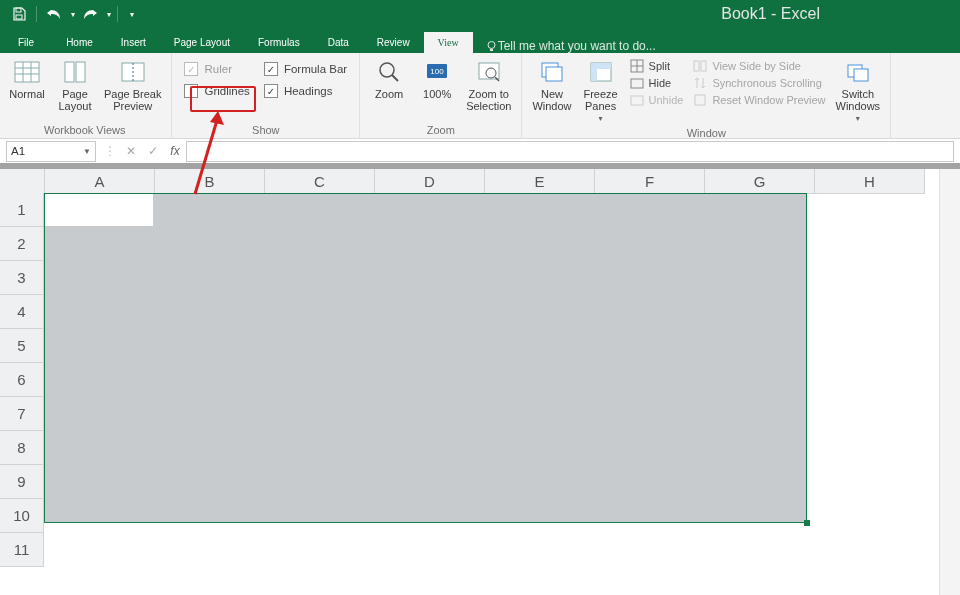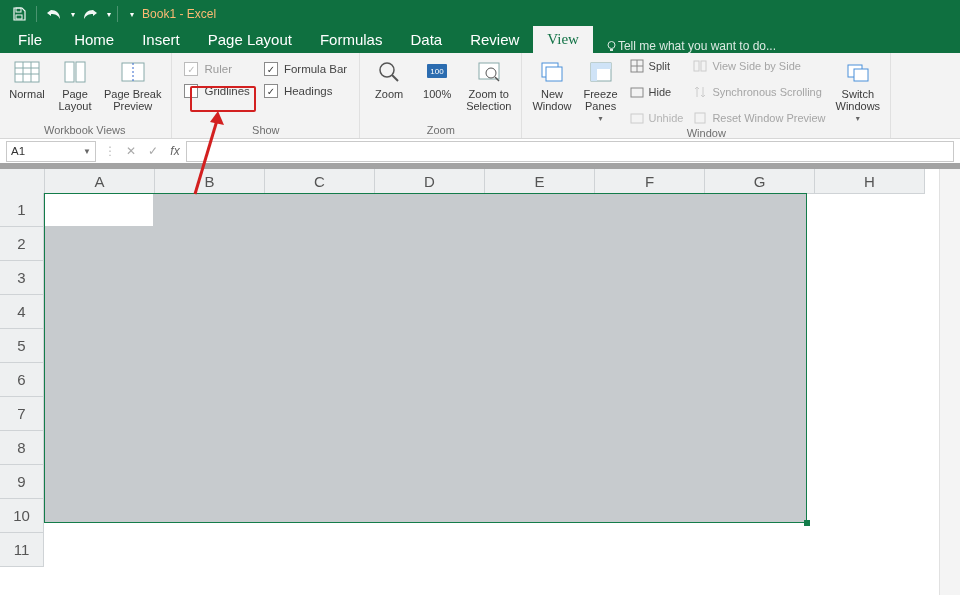--- a/index.html
+++ b/index.html
@@ -1,40 +1,40 @@
 <!DOCTYPE html>
 <html><head>
 <meta charset="utf-8">
 <style>
 html,body{margin:0;padding:0;font-family:"Segoe UI",Arial,sans-serif;font-size:12px;color:#444;background:#fff;width:960px;height:595px;overflow:hidden}
 .titlebar{height:28px;background:#0f7040;display:flex;align-items:center;color:#fff}
 .qat{display:flex;align-items:center;gap:4px;padding:0 8px}
 .qat .btn{width:22px;height:22px;display:flex;align-items:center;justify-content:center;color:#fff;opacity:.95}
 .qat .sep{width:1px;height:16px;background:rgba(255,255,255,.25);margin:0 2px}
 .qat .caret{font-size:8px;margin-left:2px}
-.title{flex:1;text-align:left;font-size:12px;color:#fdba74}
+.title{flex:1;text-align:right;font-size:16px;color:#e5e5e5}
 .tabs{height:25px;background:#0f7040;display:flex;align-items:flex-end;color:#fff}
-.tab{padding:5px 14px 5px;font-size:15px;cursor:pointer}
+.tab{padding:5px 14px 5px;font-size:10px;cursor:pointer}
 .tab.file{padding-left:18px;padding-right:18px}
 .tab.active{background:#f3f3f3;color:#127246;font-family:Liberation Serif, serif;}
 .tell{display:flex;align-items:center;opacity:.85;margin-left:12px;font-size:12px}
 .ribbon{height:85px;background:#f3f3f3;border-bottom:1px solid #d7d7d7;display:flex;position:relative}
 .group{border-right:1px solid #e0e0e0;display:flex;flex-direction:column;align-items:center;justify-content:space-between;padding:3px 6px 0}
 .group .body{display:flex;align-items:flex-start;gap:2px;flex:1}
 .group .label{font-size:11px;color:#6f6f6f;height:16px;line-height:16px}
 .vbtn{display:flex;flex-direction:column;align-items:center;justify-content:flex-start;padding:2px 4px;min-width:38px;gap:2px;cursor:pointer}
 .vbtn .ic{width:28px;height:28px;display:flex;align-items:center;justify-content:center}
 .vbtn .t{font-size:11px;text-align:center;line-height:12px;color:#3b3b3b}
 .chkcol{display:flex;flex-direction:column;gap:8px;padding:6px 6px 0;font-size:11.5px;color:#444}
 .chk{display:flex;align-items:center;gap:6px;white-space:nowrap}
 .chkbox{width:12px;height:12px;border:1px solid #8a8a8a;background:#fff;display:inline-flex;align-items:center;justify-content:center;font-size:10px;color:#3b3b3b}
 .chk.disabled{color:#9a9a9a}
 .chk.disabled .chkbox{border-color:#bcbcbc;color:#bcbcbc}
 .redbox{position:absolute;border:2.5px solid #d32020;border-radius:2px;pointer-events:none}
-.listcol{display:flex;flex-direction:column;gap:12px;padding:3px 4px 0;font-size:11px;color:#444}
+.listcol{display:flex;flex-direction:column;gap:3px;padding:3px 4px 0;font-size:11px;color:#444}
 .listcol .row{display:flex;align-items:center;gap:5px;white-space:nowrap}
 .listcol.disabled .row{color:#a5a5a5}
 .mini-ic{width:14px;height:14px;display:inline-flex;align-items:center;justify-content:center}
 .formulabar{height:24px;background:#fff;border-bottom:6px solid #a3a3a3;display:flex;align-items:center}
 .namebox{width:80px;height:19px;border:1px solid #c9c9c9;margin:0 4px 0 6px;display:flex;align-items:center;padding:0 4px;font-size:11.5px;color:#333;justify-content:space-between}
 .namebox .dd{font-size:8px;color:#666}
 .fb-btn{width:22px;height:20px;display:flex;align-items:center;justify-content:center;color:#a9a9a9;font-size:12px;border-right:0}
 .fb-input{flex:1;height:19px;border:1px solid #c9c9c9;margin-right:6px;background:#fff}
 .sheet{position:relative;height:433px;background:#fff}
 .colhdr{position:absolute;top:0;left:0;right:0;height:24px;display:flex}

